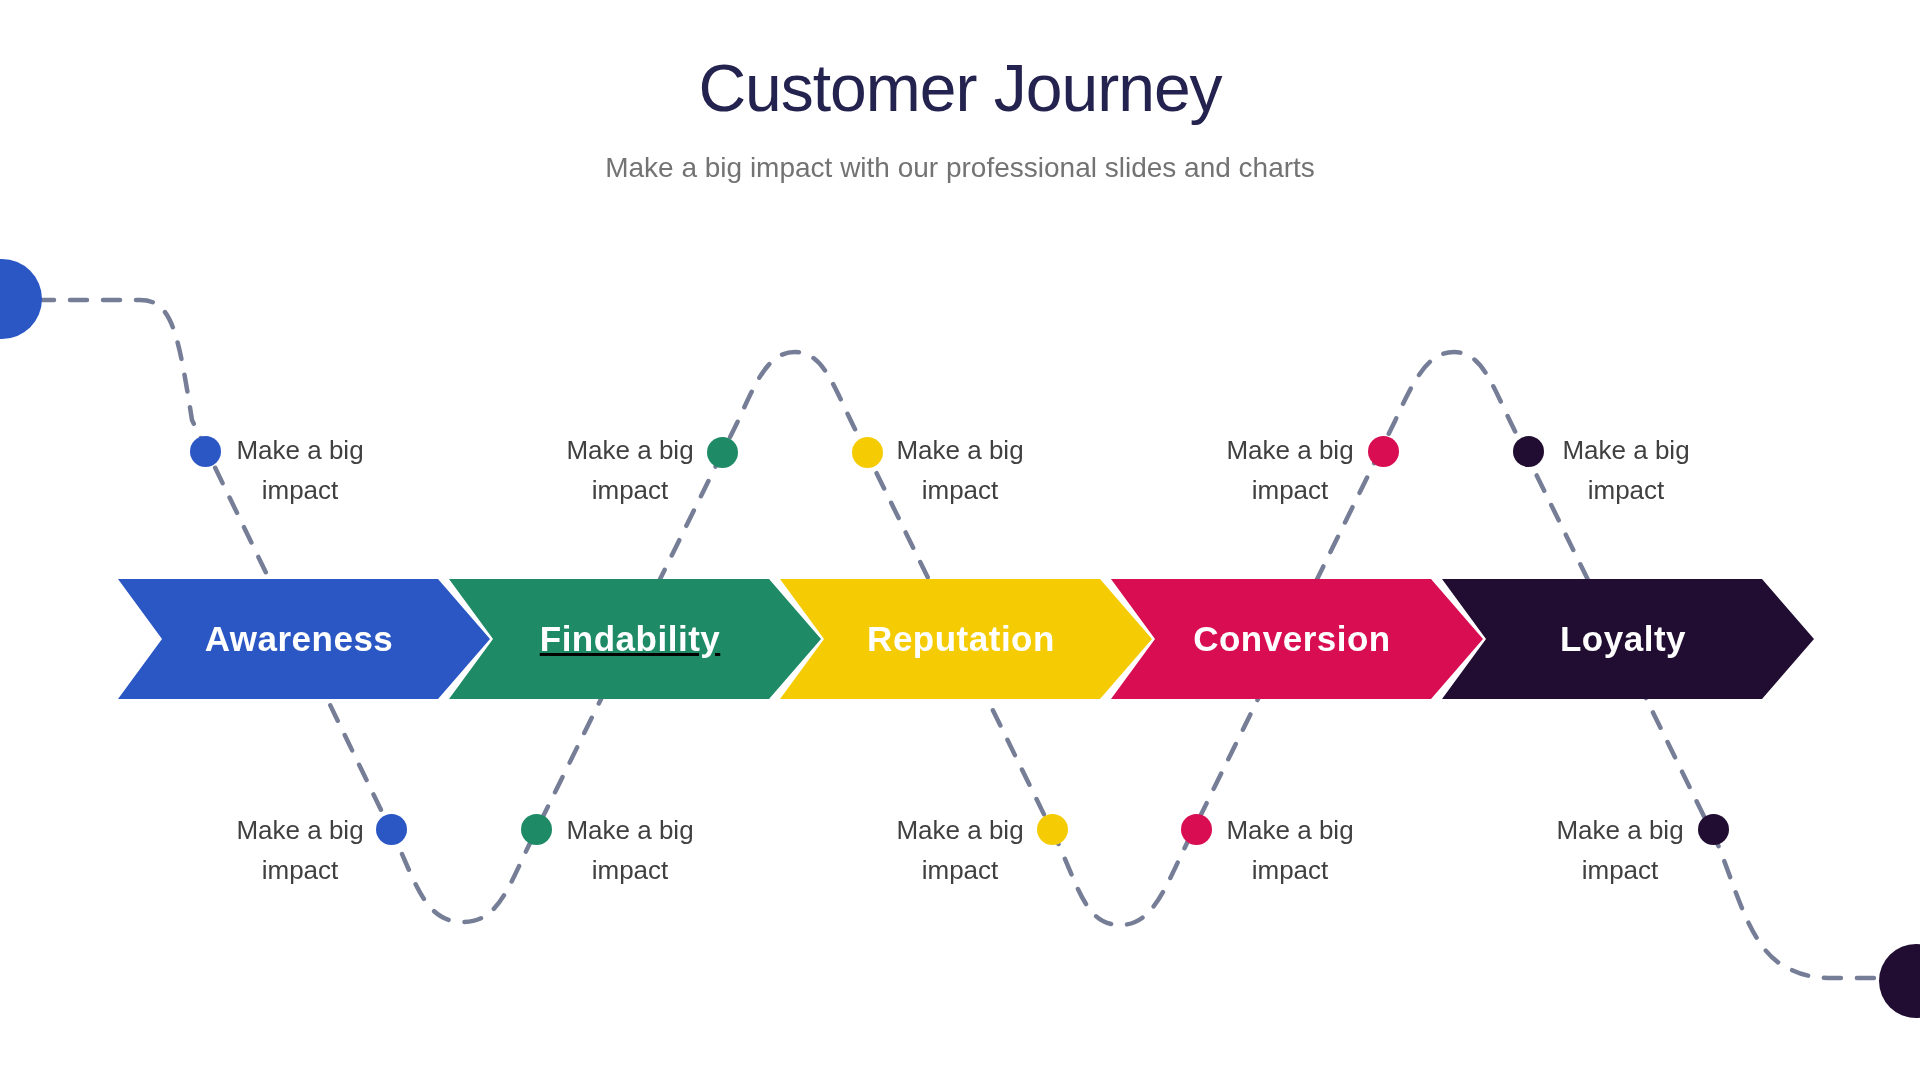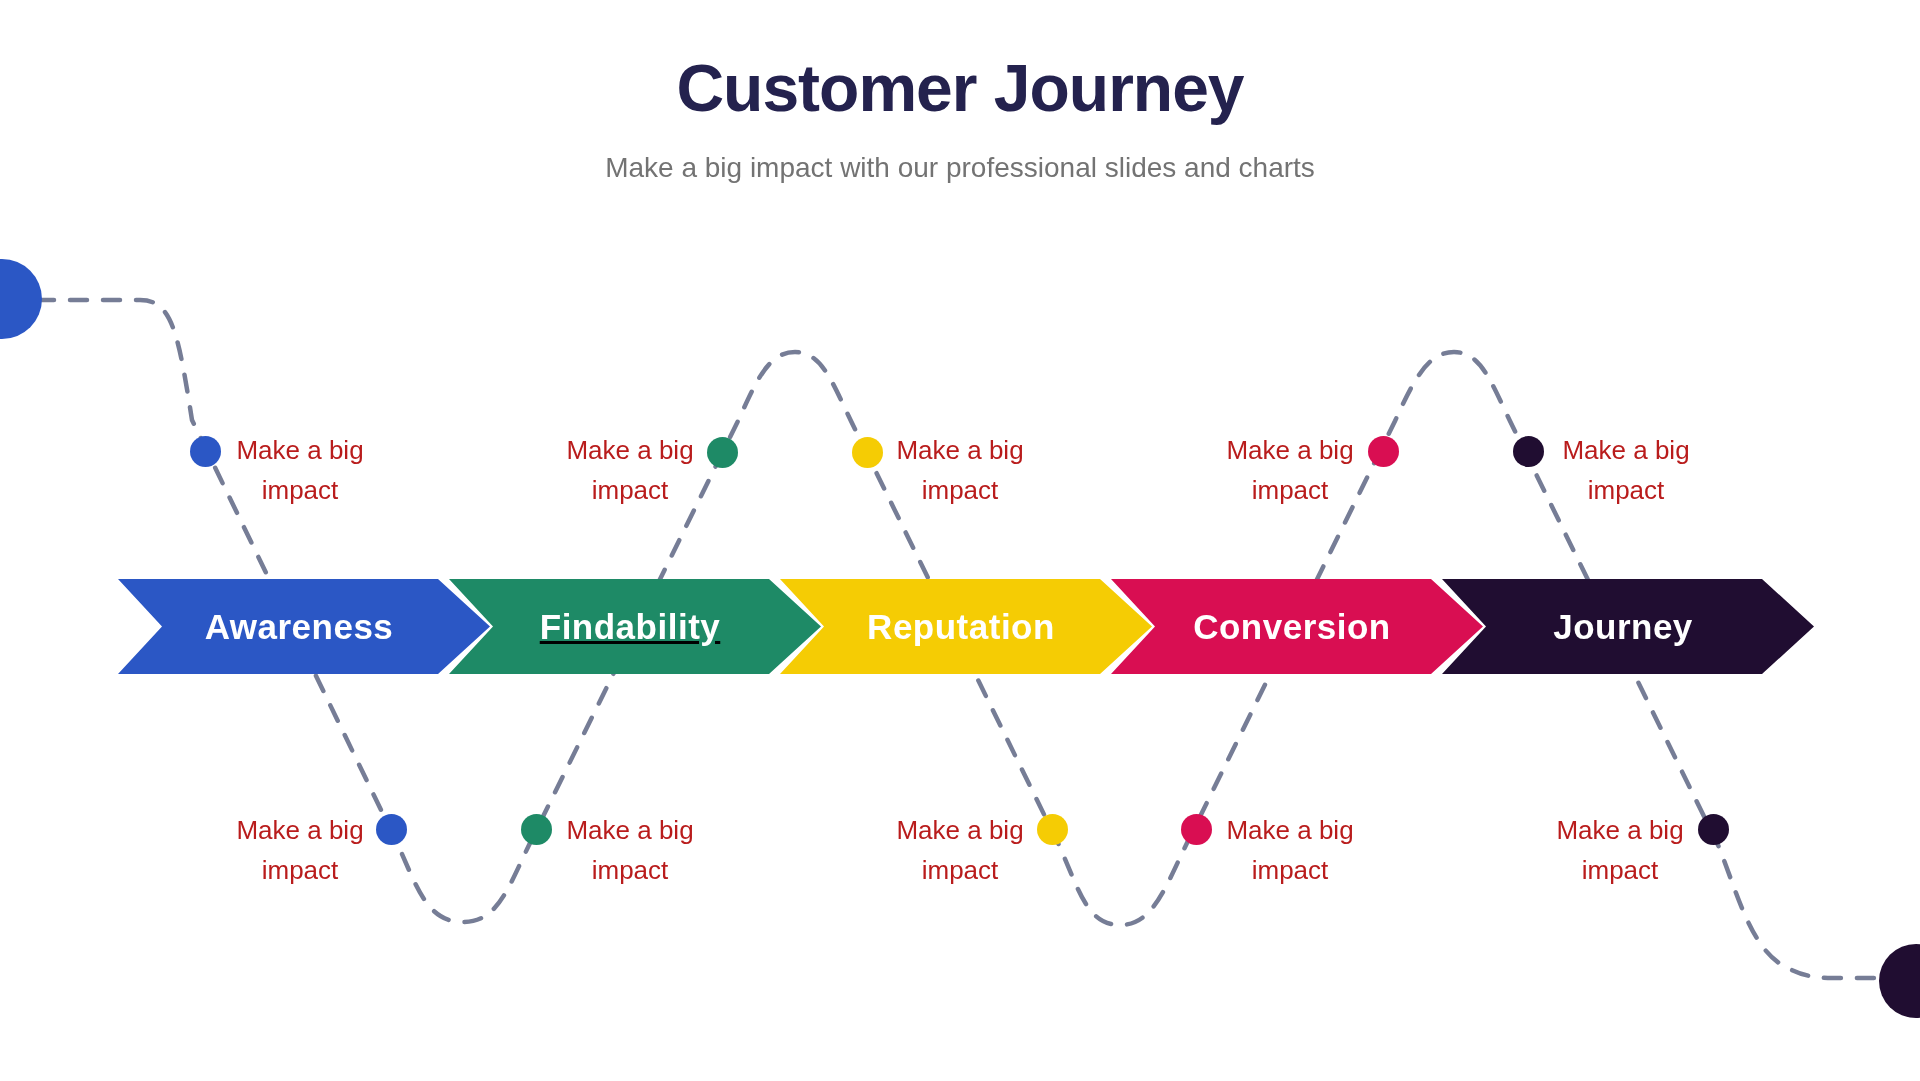--- a/index.html
+++ b/index.html
@@ -6,42 +6,42 @@
   .page{
     position:relative;
     width:1920px;height:1081px;
     overflow:hidden;
     background:#ffffff;
     font-family:"Liberation Sans", sans-serif;
   }
   .title{
     position:absolute;top:50px;left:0;width:1920px;
     margin:0;text-align:center;
-    font-size:66px;font-weight:700;letter-spacing:-1px;
+    font-size:66px;font-weight:400;letter-spacing:-1px;
     color:#24224e;
   }
   .subtitle{
     position:absolute;top:152px;left:0;width:1920px;
     margin:0;text-align:center;
     font-size:28px;font-weight:400;
     color:#737373;
   }
   .wave{position:absolute;left:0;top:0;z-index:1;}
   .node{position:absolute;border-radius:50%;z-index:2;}
   .node.start{left:-38px;top:259px;width:80px;height:80px;}
   .node.end{left:1879px;top:944px;width:74px;height:74px;}
   .dot{position:absolute;width:31px;height:31px;border-radius:50%;z-index:3;}
   .callout{
     position:absolute;width:170px;z-index:3;
     text-align:center;
     font-size:26px;line-height:40px;font-weight:400;
-    color:#b91c1c;
+    color:#404040;
   }
   .arrow{
-    position:absolute;top:579px;width:372px;height:95px;z-index:4;
+    position:absolute;top:579px;width:372px;height:120px;z-index:4;
     display:flex;align-items:center;justify-content:center;
     clip-path:polygon(0 0, 320px 0, 100% 50%, 320px 100%, 0 100%, 44px 50%);
   }
   .arrow .stage-label{
     color:#ffffff;font-size:35px;font-weight:700;
     padding-right:10px;letter-spacing:0.5px;
   }
   .a0{left:118px;} .a1{left:449px;} .a2{left:780px;} .a3{left:1111px;} .a4{left:1442px;}
 </style>
 </head>
@@ -106,16 +106,16 @@
   <div class="arrow a1" style="background-color: rgb(30, 138, 102); text-decoration: underline;">
     <span class="stage-label">Findability</span>
   </div>
   <div class="arrow a3" style="background-color: rgb(217, 14, 82);">
     <span class="stage-label">Conversion</span>
   </div>
   <div class="arrow a2" style="background-color: rgb(245, 204, 4);">
     <span class="stage-label">Reputation</span>
   </div>
   <div class="arrow a4" style="background-color: rgb(32, 13, 49);">
-    <span class="stage-label">Journey</span>
+    <span class="stage-label">Loyalty</span>
   </div>
 
 </div>
 
 </body></html>

